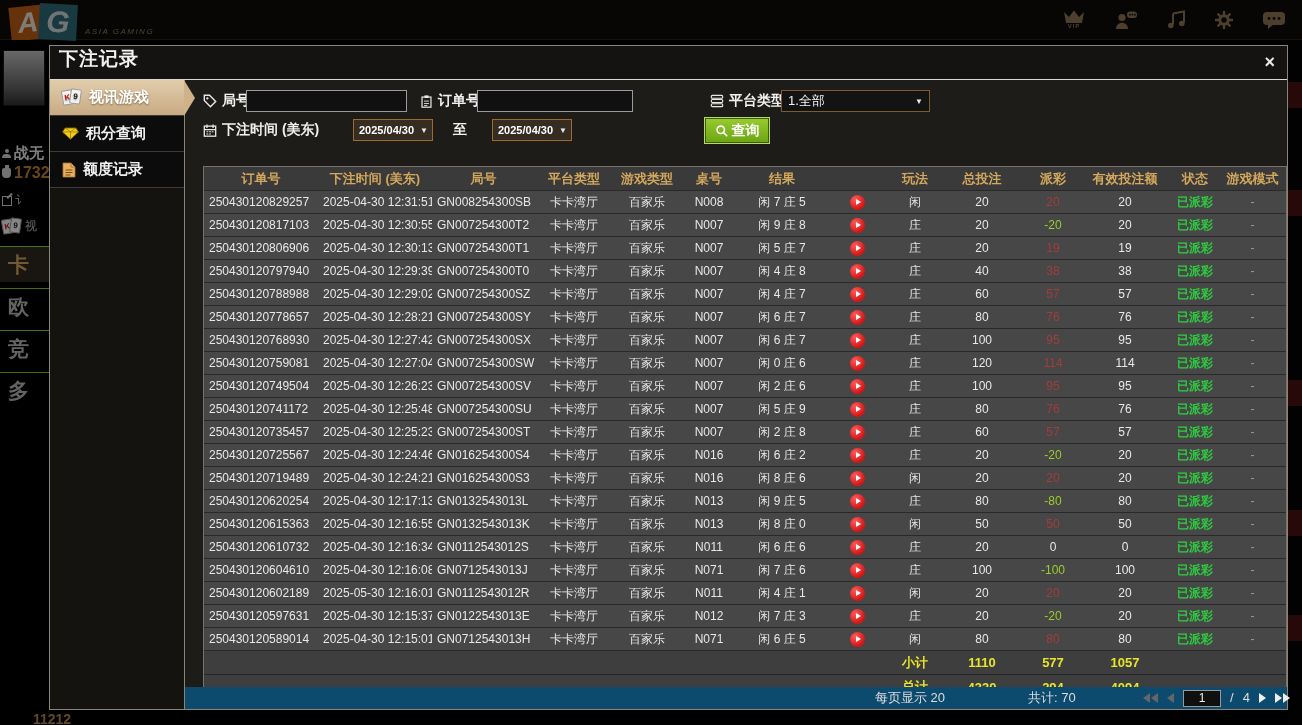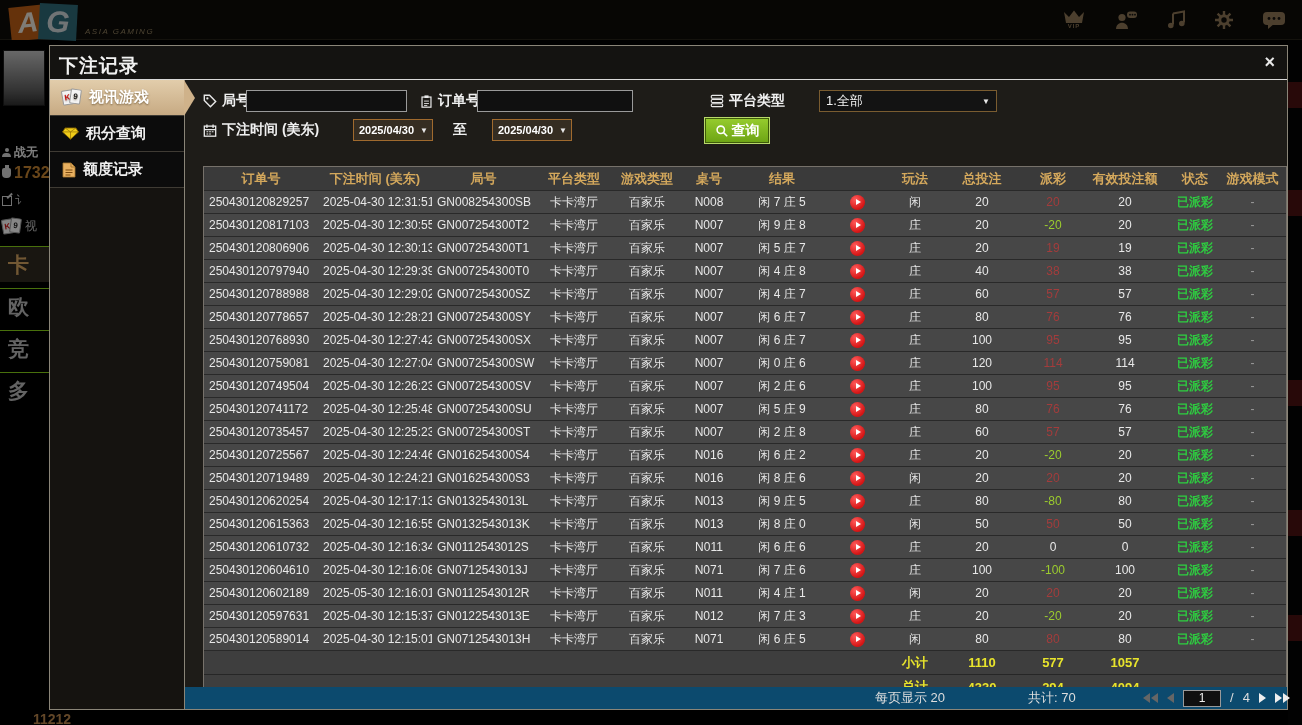--- a/index.html
+++ b/index.html
@@ -19,34 +19,34 @@
   .bd-left { position:absolute; left:0; top:40px; width:49px; height:685px; overflow:hidden; background:#000; }
   .avatar { position:absolute; left:3px; top:10px; width:42px; height:56px; background:linear-gradient(180deg,#bdbdbd 0%,#8f8f8f 35%,#5a5a5a 75%,#303030 100%); border:1px solid #1a1a1a; }
   .bd-row { position:absolute; left:2px; display:flex; align-items:center; gap:3px; white-space:nowrap; }
   .mini-person { width:9px; height:9px; position:relative; }
   .mini-person::before { content:''; position:absolute; left:2.5px; top:0; width:4px; height:4px; border-radius:50%; background:#cfcfcf; }
   .mini-person::after { content:''; position:absolute; left:0; top:4.5px; width:9px; height:4.5px; border-radius:4px 4px 0 0; background:#cfcfcf; }
   .mini-bag { width:9px; height:10px; background:#cfcfcf; border-radius:2px 2px 4px 4px; position:relative; }
   .mini-bag::before { content:''; position:absolute; left:2.5px; top:-3px; width:4px; height:3px; background:#cfcfcf; }
   .mini-edit { width:10px; height:10px; border:1.4px solid #cfcfcf; position:relative; }
   .mini-edit::after { content:''; position:absolute; right:-2px; top:-2px; width:7px; height:1.6px; background:#cfcfcf; transform:rotate(-45deg); }
-  .bd-name { color:#e6e6e6; font-weight:bold; font-size:12px;text-align:right; }
+  .bd-name { color:#e6e6e6; font-weight:bold; font-size:15px;text-align:right; }
   .bd-bal { color:#c08030; font-weight:bold; font-size:16px; }
   .bd-gray { color:#bbb; font-size:12px; }
   .bd-menu { position:absolute; left:0; width:49px; height:36px; line-height:36px; padding-left:8px; font-weight:bold; font-size:21px; color:#b5b5b5; border-top:1px solid #84cc16; overflow:hidden; }
   .bd-menu.sel { background:#2e281f; color:#cfa060; }
   .bd-bottom-num { position:absolute; left:33px; top:711px; color:#b5824a; font-weight:bold; font-size:14px; }
   .bd-right { position:absolute; right:0; top:40px; width:14px; height:685px; background:#050505; }
   .red-bit { position:absolute; left:0; width:14px; height:26px; background:#4a1212; }
 
   .overlay { position:absolute; inset:0; background:rgba(0,0,0,0.45); z-index:5; }
 
   
   .dialog { position:absolute; left:49px; top:45px; width:1239px; height:665px; background:#1b1916; border:1px solid #8a8578; z-index:10; display:flex; flex-direction:column; }
-  .dlg-header { height:34px; background:#141311; border-bottom:1px solid #d8d8d8; position:relative; display:flex; align-items:flex-end; }
+  .dlg-header { height:34px; background:#141311; border-bottom:1px solid #d8d8d8; position:relative; display:flex; align-items:flex-start; }
   .dlg-title { color:#f2f2f2; font-size:19px; font-weight:bold; margin-left:9px; letter-spacing:1px; }
   .dlg-close { position:absolute; right:12px; top:5px; color:#e8e8e8; font-size:18px; font-weight:bold; cursor:pointer; line-height:22px; }
   .dlg-body { flex:1; display:flex; }
   .dlg-side { width:135px; background:#151310; border-right:1px solid #8a8578; }
   .tab { height:36px; display:flex; align-items:center; padding-left:12px; gap:7px; background:#0c0c0c; color:#f0f0f0; font-size:15px; font-weight:bold; border-bottom:1px solid #3f3b34; position:relative; cursor:pointer; white-space:nowrap; }
   .tab.active { background:linear-gradient(180deg,#e2cdab,#c7aa83); color:#fff; text-shadow:0 1px 2px rgba(60,40,10,.55); z-index:3; }
   .tab.active::after { content:''; position:absolute; right:-11px; top:50%; transform:translateY(-50%); border-left:11px solid #cfb28a; border-top:18px solid transparent; border-bottom:18px solid transparent; }
   .cards-icon { position:relative; width:20px; height:17px; display:inline-block; }
   .cards-icon .card { position:absolute; width:11px; height:15px; background:#f4f4f4; border:1px solid #999; border-radius:1.5px; font-size:8px; font-weight:bold; line-height:14px; text-align:center; }
   .cards-icon .c-k { left:0; top:1px; color:#c41212; transform:rotate(-10deg); }
@@ -231,21 +231,21 @@
           </div>
           <input class="f-input" style="left: 292px; top: 1px; width: 156px;">
           <div class="f-item" style="left:525px; top:0;">
             <svg class="ic" width="14" height="14" viewBox="0 0 16 16">
                 <rect x="1.5" y="1.5" width="13" height="3.4" rx="1.2" fill="none" stroke="#e8e8e8" stroke-width="1.3"></rect>
                 <rect x="1.5" y="6.3" width="13" height="3.4" rx="1.2" fill="none" stroke="#e8e8e8" stroke-width="1.3"></rect>
                 <rect x="1.5" y="11.1" width="13" height="3.4" rx="1.2" fill="none" stroke="#e8e8e8" stroke-width="1.3"></rect>
               </svg>
             <span>平台类型</span>
           </div>
-          <div class="selbox" style="left:634px; top:1px; width:178px;">
+          <div class="selbox" style="left:596px; top:1px; width:149px;">
             <span>1.全部</span>
             <span class="arr">▼</span>
           </div>
 
           <div class="f-item" style="left:18px; top:29px;">
             <svg class="ic" width="14" height="15" viewBox="0 0 16 16">
                 <rect x="1.5" y="3" width="13" height="11.5" fill="none" stroke="#e8e8e8" stroke-width="1.5"></rect>
                 <path d="M4.5 1v4M11.5 1v4M1.5 7h13" stroke="#e8e8e8" stroke-width="1.5"></path>
                 <path d="M4 9.5h2M7 9.5h2M10 9.5h2M4 12h2M7 12h2" stroke="#e8e8e8" stroke-width="1.2"></path>
               </svg>

